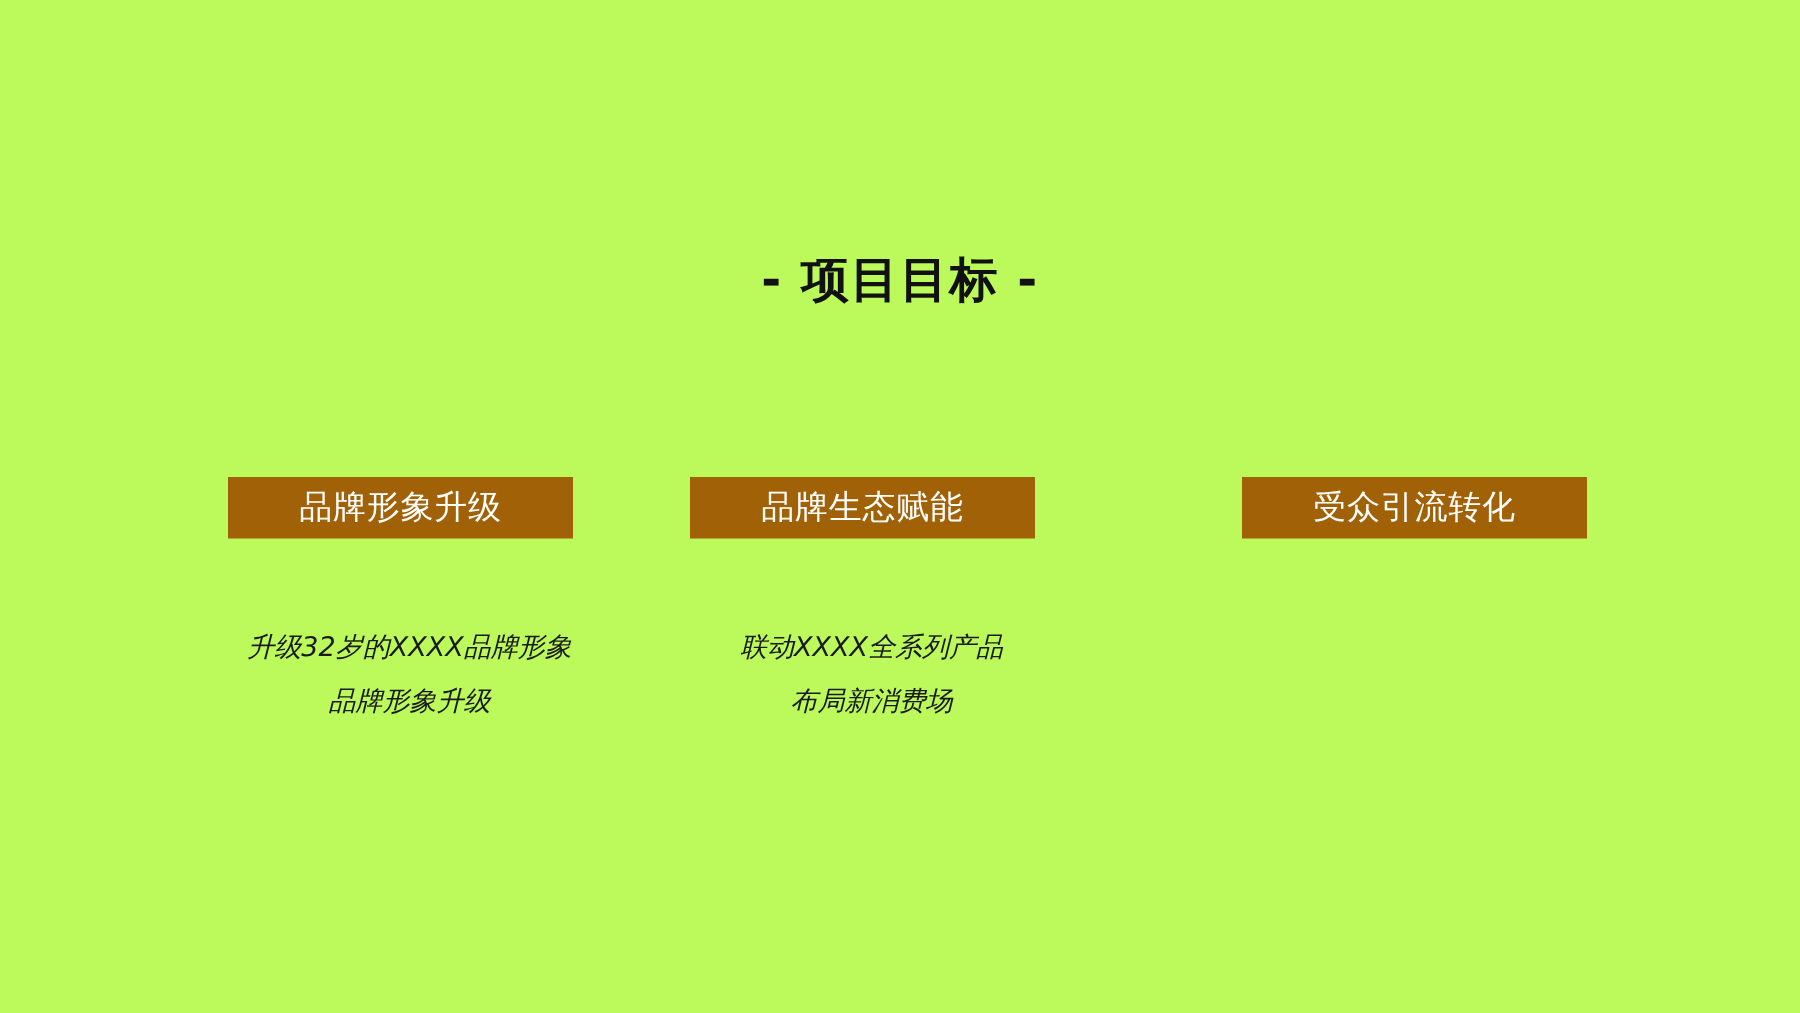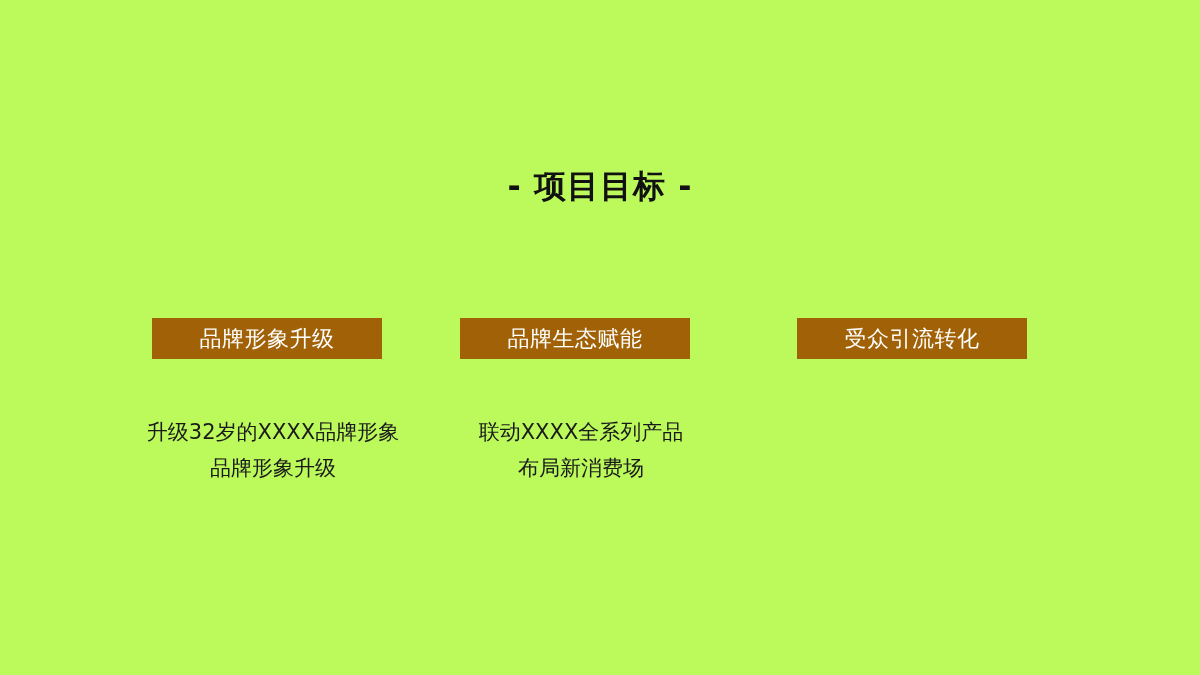--- a/index.html
+++ b/index.html
@@ -30,41 +30,42 @@
       line-height: 44px;
       letter-spacing: 1px;
     }
     .col {
       position: absolute;
       top: 318px;
       width: 242px;
     }
     .col.c1 { left: 152px; }
     .col.c2 { left: 460px; }
-    .col.c3 { left: 797px; }
+    .col.c3 { left: 828px; }
     .tag {
       width: 230px;
       height: 41px;
       background: #a16207;
       color: #ffffff;
       font-size: 22px;
       line-height: 41px;
       text-align: center;
       font-weight: normal;
       letter-spacing: 0.5px;
     }
     .desc {
       position: absolute;
       top: 96px;
       left: -60px;
       width: 362px;
       text-align: center;
-      font-size: 21px;
+      font-size: 18px;
       color: #1a1a1a;
       line-height: 36px;
+      font-style: italic;
     }
     .desc div {
       white-space: nowrap;
     }
   </style>
 </head>
 <body>
 
 <div class="slide">
   <div class="title">- 项目目标 -</div>

